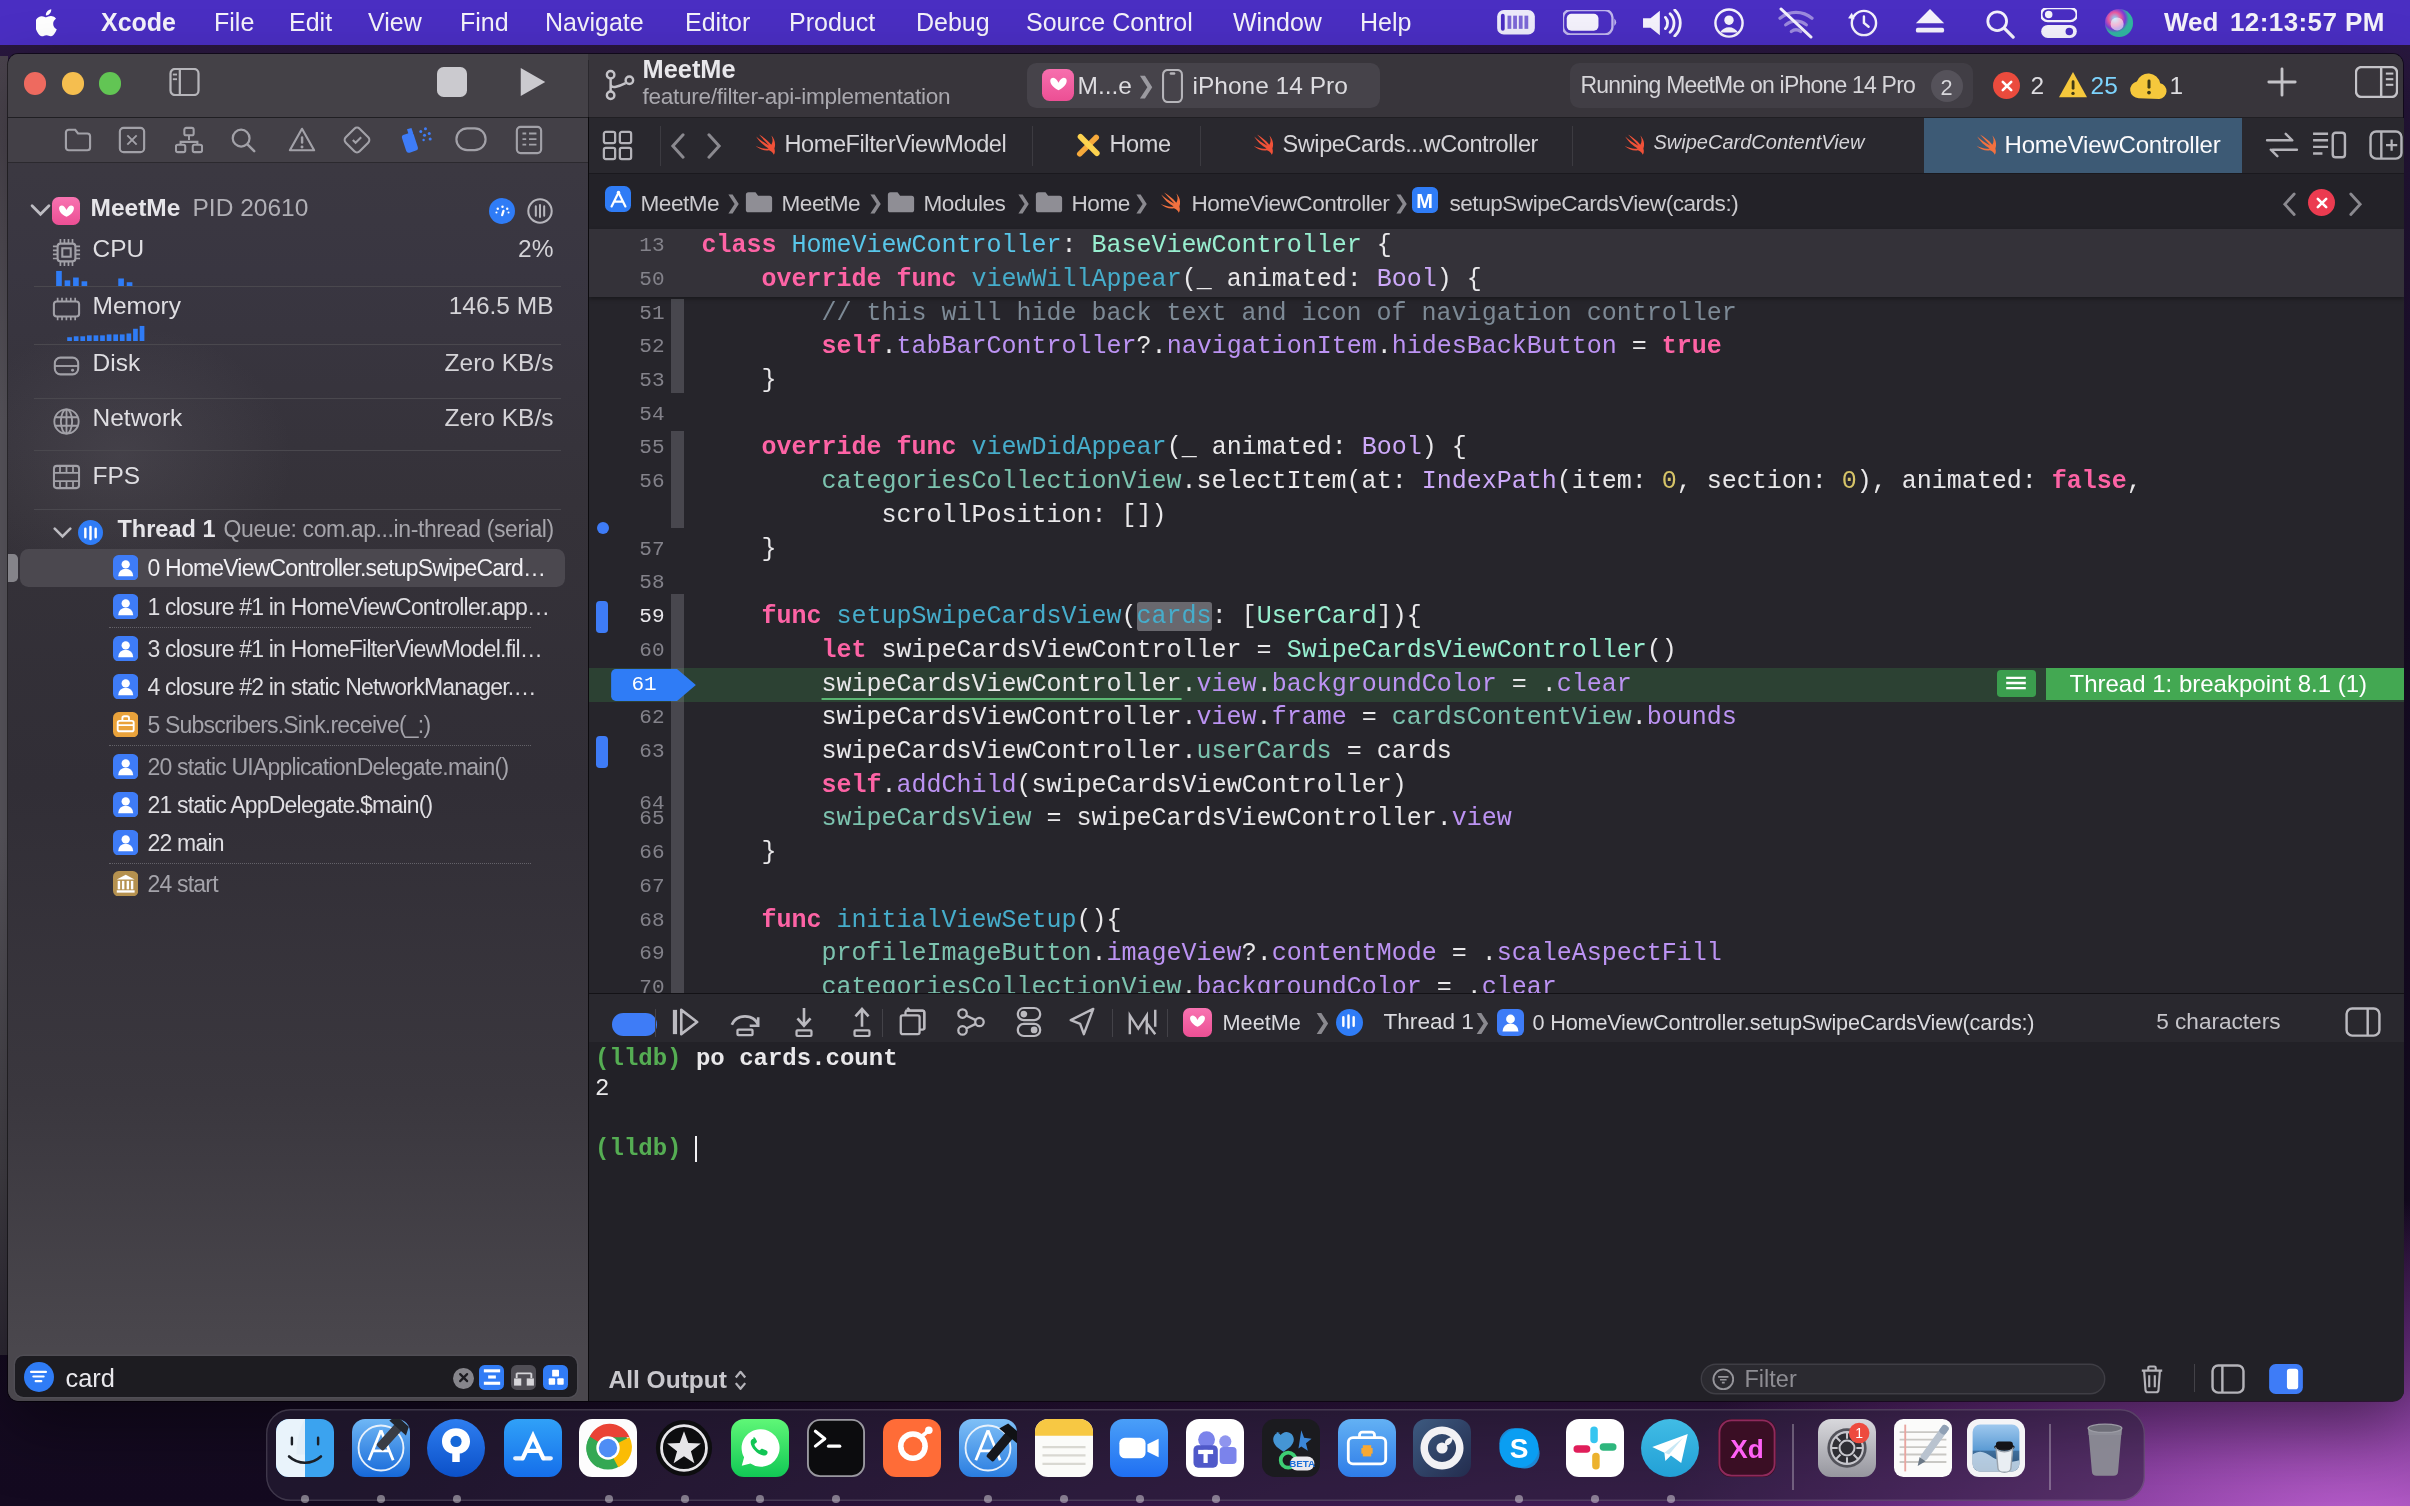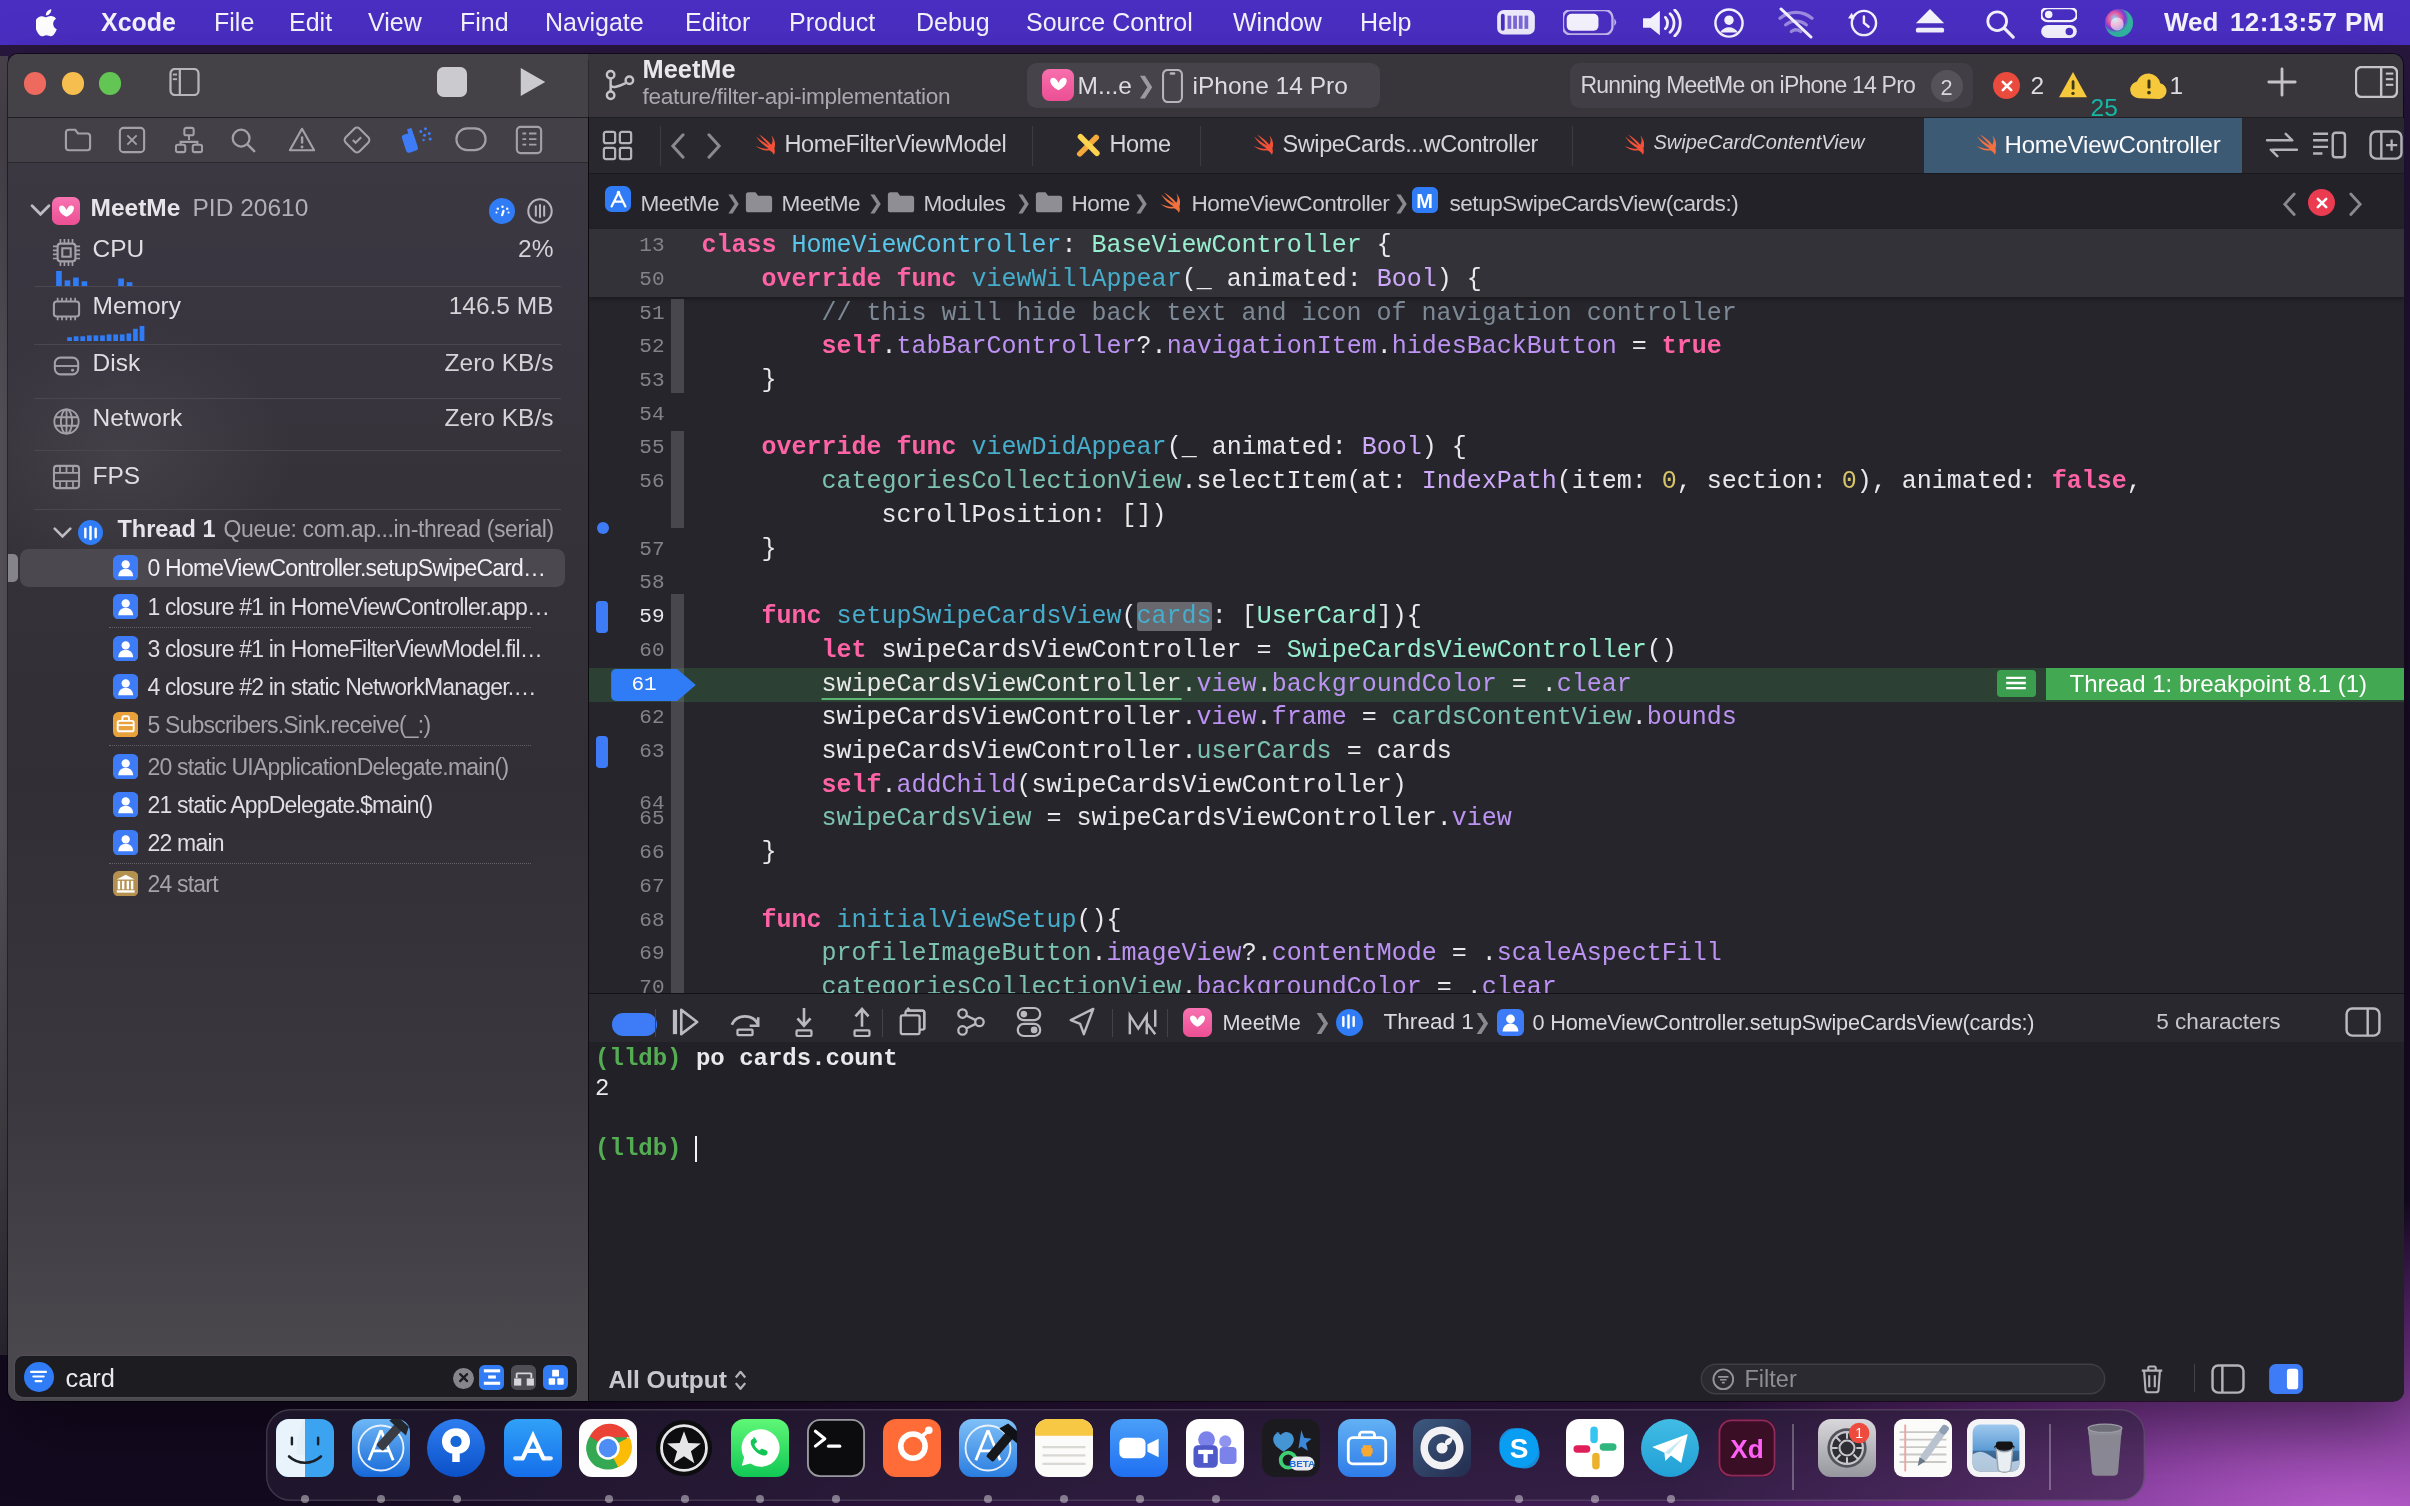--- a/index.html
+++ b/index.html
@@ -178,21 +178,21 @@
 <div class="a" style="left:1985px;top:18px;width:27px;height:27px;border-radius:14px;background:#eb4b3d;"></div>
 <svg class="a" style="left:1992px;top:24.5px" width="14" height="14" viewBox="0 0 15 15">
         <path d="M3 3 L12 12 M12 3 L3 12" stroke="#fff" stroke-width="2.8" stroke-linecap="round"></path>
       </svg>
 <div class="a" style="left:2023px;top:18px;font-size:24.5px;color:#dddce0;">2</div>
 <svg class="a" style="left:2050px;top:17px" width="30" height="28" viewBox="0 0 32 30">
         <path d="M16 1 L31 28 H1z" fill="#f6c83c"></path>
         <rect x="14.6" y="10" width="3" height="10" rx="1.5" fill="#403a14"></rect>
         <circle cx="16" cy="24" r="1.8" fill="#403a14"></circle>
       </svg>
-<div class="a" style="left:2083px;top:18px;font-size:24.5px;color:#14b8a6;margin-top:22px;">25</div>
+<div class="a" style="left:2083px;top:18px;font-size:24.5px;color:#7dd3fc;">25</div>
 <svg class="a" style="left:2121px;top:18px" width="40" height="28" viewBox="0 0 42 30">
         <path d="M10 28 a9 9 0 0 1 -2-17.8 A13 13 0 0 1 33 12 a8.5 8.5 0 0 1 -1 16.8z" fill="#f6c83c"></path>
         <rect x="19.4" y="8" width="3.2" height="10" rx="1.6" fill="#403a14"></rect>
         <circle cx="21" cy="22" r="2" fill="#403a14"></circle>
       </svg>
 <div class="a" style="left:2162px;top:18px;font-size:24.5px;color:#dddce0;">1</div>
 <svg class="a" style="left:2258px;top:12.2px" width="32" height="32" viewBox="0 0 34 34">
         <path d="M17 3 V31 M3 17 H31" stroke="#c4c3c8" stroke-width="3" stroke-linecap="round"></path>
       </svg>
 <svg class="a" style="left:2347px;top:12.2px" width="43" height="32" viewBox="0 0 46 34">

